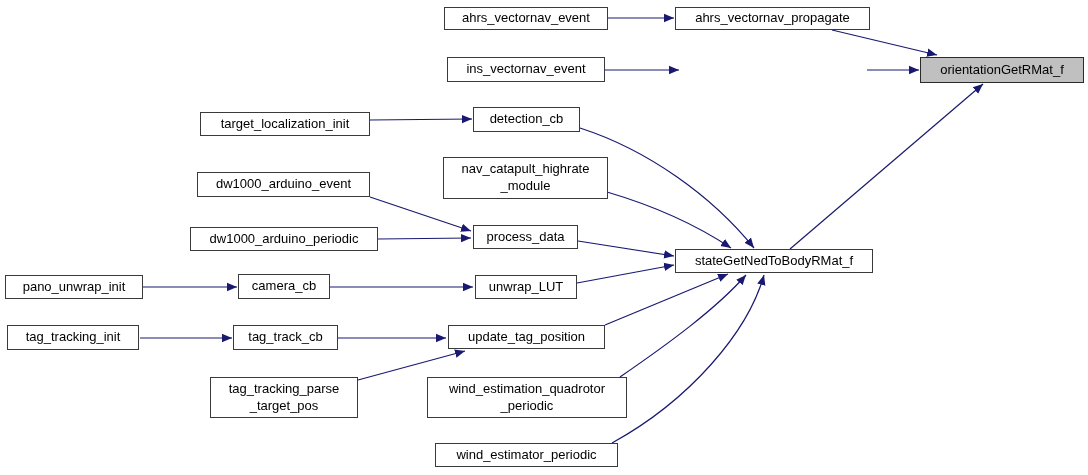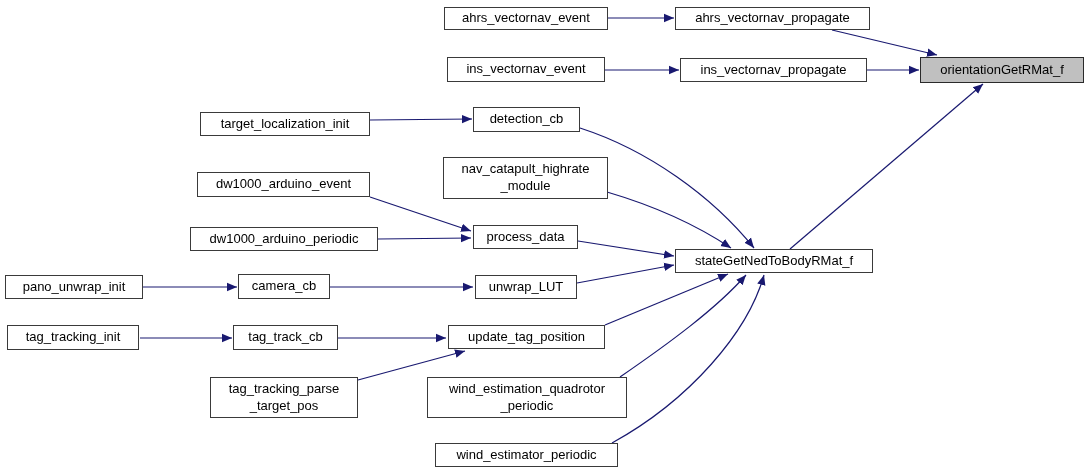--- a/index.html
+++ b/index.html
@@ -78,21 +78,20 @@
     <path marker-end="url(#ah)" d="M358,380 L465,351"></path>
     <path marker-end="url(#ah)" d="M605,325 L728,274"></path>
     <path marker-end="url(#ah)" d="M620,377 C668,344 716,309 746,275"></path>
     <path marker-end="url(#ah)" d="M612,443 C690,400 748,332 764,275"></path>
     <path marker-end="url(#ah)" d="M790,249 L983,84"></path>
   </svg>
 
   <div class="node" style="left:444px;top:7px;width:164px;height:23px"><span>ahrs_vectornav_event</span></div>
   <div class="node" style="left:447px;top:57px;width:158px;height:25px"><span>ins_vectornav_event</span></div>
   <div class="node" style="left:675px;top:7px;width:195px;height:23px"><span>ahrs_vectornav_propagate</span></div>
-  <div class="node" style="left:680px;top:58px;width:187px;height:24px"><span>ins_vectornav_propagate</span></div>
   <div class="node focus" style="left:920px;top:57px;width:164px;height:26px"><span>orientationGetRMat_f</span></div>
   <div class="node" style="left:200px;top:112px;width:170px;height:24px"><span>target_localization_init</span></div>
   <div class="node" style="left:473px;top:107px;width:107px;height:25px"><span>detection_cb</span></div>
   <div class="node" style="left:443px;top:157px;width:165px;height:42px"><span>nav_catapult_highrate
 _module</span></div>
   <div class="node" style="left:197px;top:172px;width:173px;height:25px"><span>dw1000_arduino_event</span></div>
   <div class="node" style="left:190px;top:227px;width:188px;height:24px"><span>dw1000_arduino_periodic</span></div>
   <div class="node" style="left:473px;top:225px;width:105px;height:24px"><span>process_data</span></div>
   <div class="node" style="left:675px;top:249px;width:198px;height:24px"><span>stateGetNedToBodyRMat_f</span></div>
   <div class="node" style="left:5px;top:275px;width:138px;height:24px"><span>pano_unwrap_init</span></div>

